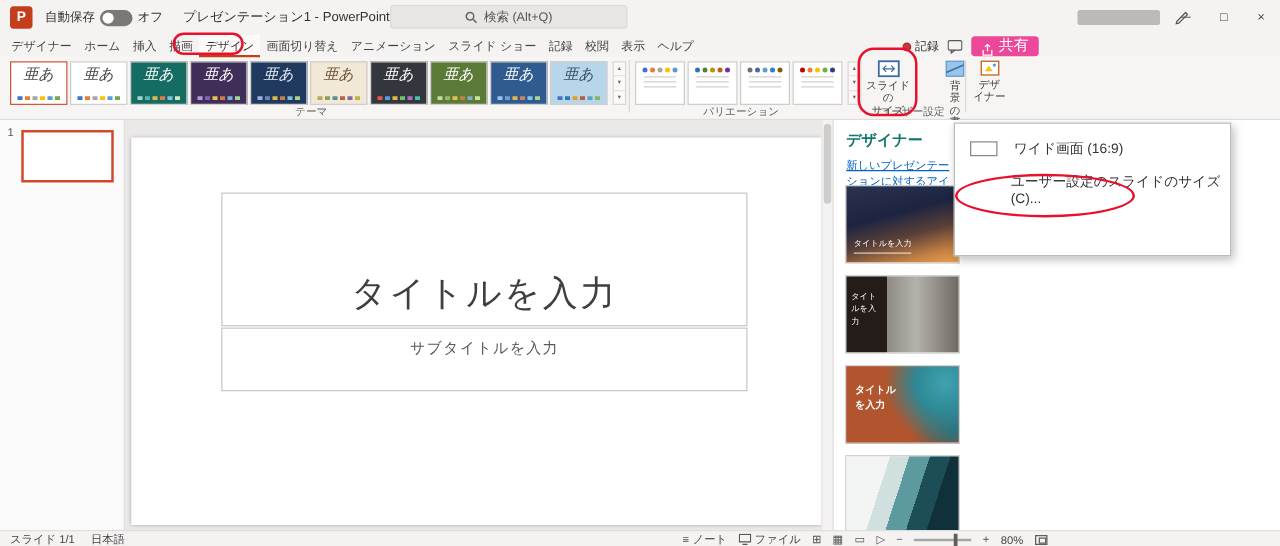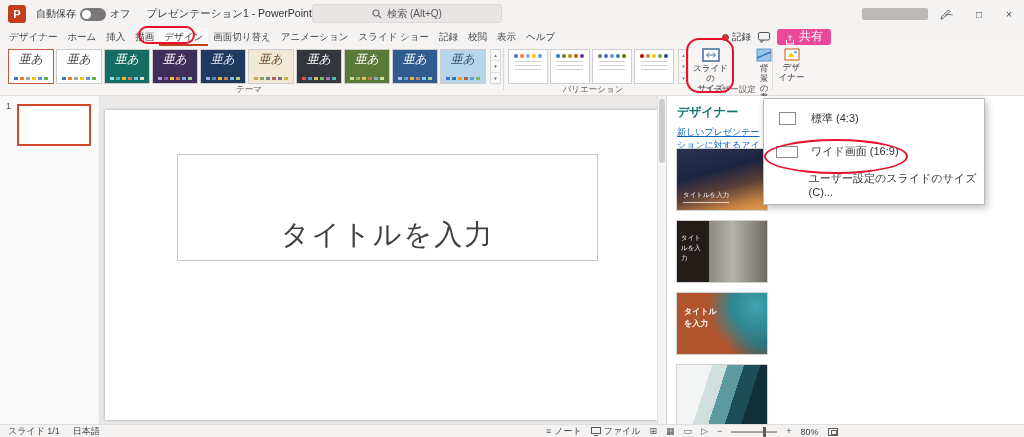--- a/index.html
+++ b/index.html
@@ -389,20 +389,23 @@
     <div class="thumbs-panel">
       <span class="slide-num">1</span>
       <div class="thumb-slide"></div>
     </div>
 
     <div class="editor">
       <div class="slide-canvas">
         <div class="ph-title">
           <span>タイトルを入力</span>
         </div>
+        <div class="ph-sub">
+          <span>サブタイトルを入力</span>
+        </div>
       </div>
       <div class="ed-scroll">
           <i></i>
         </div>
     </div>
 
     <div class="designer-pane">
       <div class="dp-title">デザイナー</div>
       <div class="dp-link">新しいプレゼンテーションに対するアイデアを取得する</div>
       <div class="dp-thumbs">
@@ -449,26 +452,20 @@
         </span>
       <span class="view-ic">+</span>
       <span>80%</span>
       <span class="fit-icon"></span>
     </div>
   </div>
 
   <div class="dropdown">
       <div class="menu-item">
         <span class="ic">
-          <span class="rect43"></span>
-        </span>
-        <span>標準 (4:3)</span>
-      </div>
-      <div class="menu-item">
-        <span class="ic">
           <span class="rect169"></span>
         </span>
         <span>ワイド画面 (16:9)</span>
       </div>
       <div class="menu-item">
         <span class="ic"></span>
         <span>ユーザー設定のスライドのサイズ(C)...</span>
       </div>
     </div>
 

